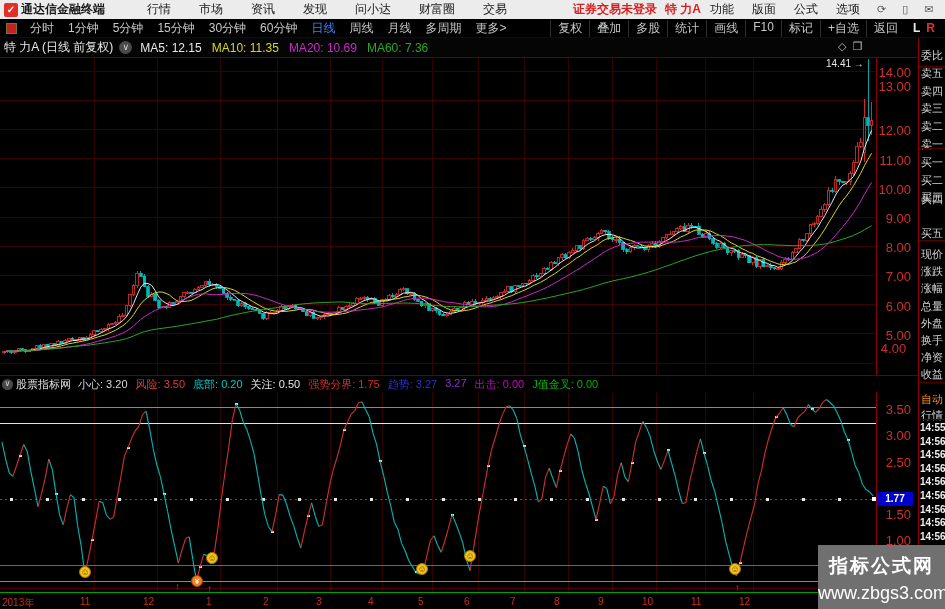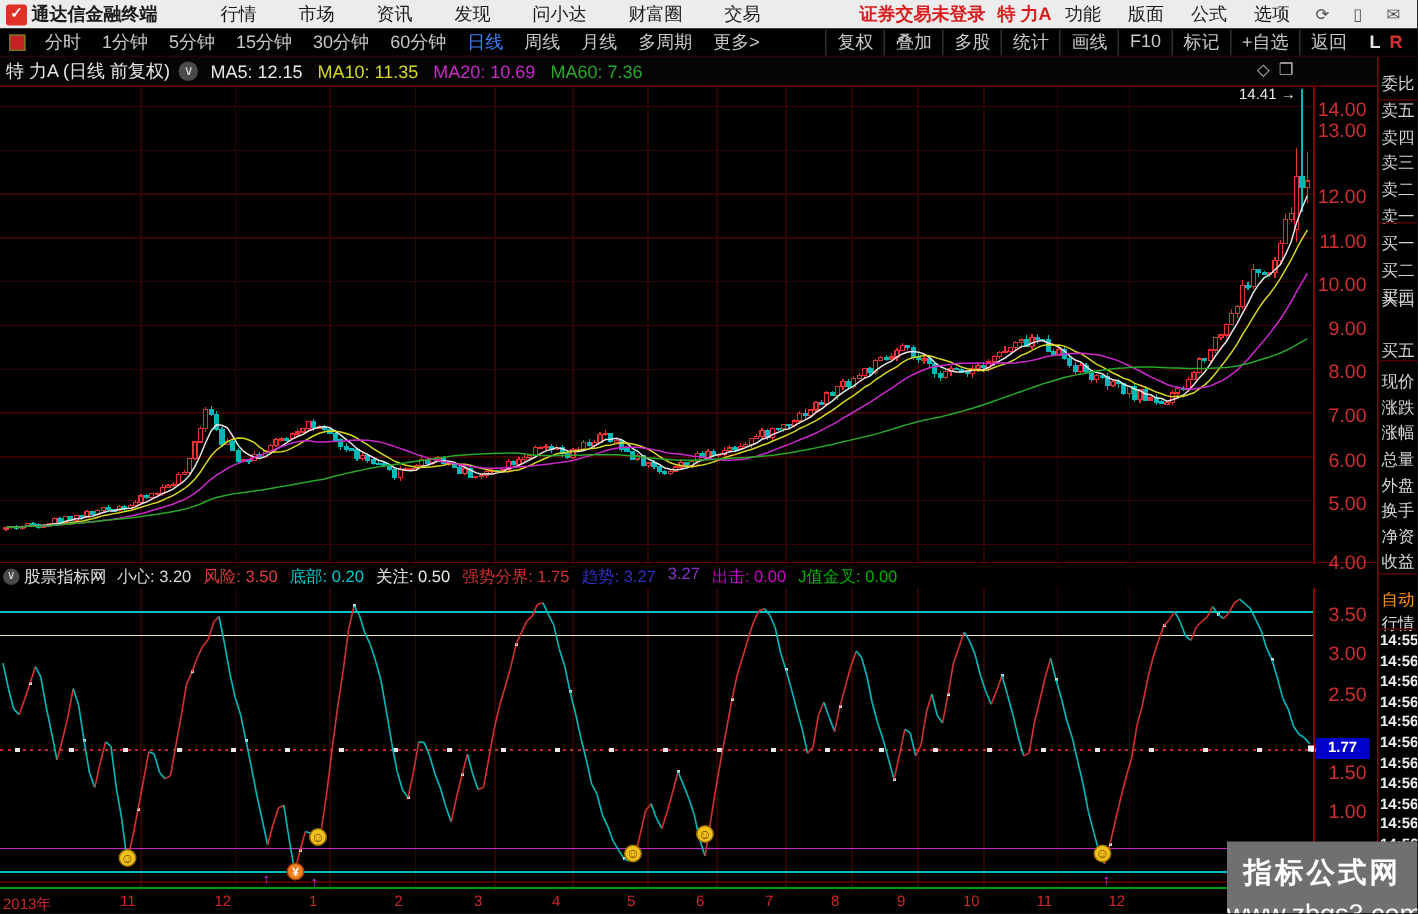--- a/index.html
+++ b/index.html
@@ -65,21 +65,21 @@
 
   
   .sidebar { position:absolute; left:918px; top:38px; width:27px; height:571px;
              border-left:1px solid #8a0000; background:#000; overflow:hidden; }
   .sidebar .slab { position:absolute; left:2px; font-size:11px; color:#d4d4d4; white-space:nowrap; }
   .sidebar .stab-auto { color:#ff9318; }
   .sidebar .stime { position:absolute; left:1px; font-size:10px; font-weight:bold; color:#efefef; white-space:nowrap;}
   .sidebar .sep { position:absolute; left:0; width:27px; height:1px; background:#550000; }
 
   
-  .watermark { position:absolute; right:0; bottom:0; width:127px; height:48px; background:#707070;
+  .watermark { position:absolute; right:0; bottom:0; width:127px; height:64px; background:#707070;
                color:#fff; z-index:60; text-align:center; padding-top:8px; }
   .watermark .w1 { font-size:19px; font-weight:bold; letter-spacing:2px; }
   .watermark .w2 { font-size:18px; margin-top:4px; }
 
   svg { display:block; shape-rendering:crispEdges; }
 </style>
 </head>
 <body>
 
 <div class="app">
@@ -1027,21 +1027,21 @@
   <div class="ylab" style="top: 7px;">14.00</div>
       <div class="ylab" style="top: 21px;">13.00</div>
       <div class="ylab" style="top: 65.4px;">12.00</div>
       <div class="ylab" style="top: 94.6px;">11.00</div>
       <div class="ylab" style="top: 123.8px;">10.00</div>
       <div class="ylab" style="top: 153px;">9.00</div>
       <div class="ylab" style="top: 182.2px;">8.00</div>
       <div class="ylab" style="top: 211.4px;">7.00</div>
       <div class="ylab" style="top: 240.6px;">6.00</div>
       <div class="ylab" style="top: 269.8px;">5.00</div>
-      <div class="ylab" style="top: 309px;">4.00</div>
+      <div class="ylab" style="top: 283px; text-align: center;">4.00</div>
       <div class="ylab" style="top: 343.9px;">3.50</div>
       <div class="ylab" style="top: 370.2px;">3.00</div>
       <div class="ylab" style="top: 396.5px;">2.50</div>
       <div class="ylab" style="top: 449.1px;">1.50</div>
       <div class="ylab" style="top: 475.4px;">1.00</div>
       <div class="smiley" style="left: 79px; top: 508px;">☺</div>
       <div class="smiley" style="left: 206px; top: 494px;">☺</div>
       <div class="smiley" style="left: 416px; top: 505px;">☺</div>
       <div class="smiley" style="left: 464px; top: 492px;">☺</div>
       <div class="smiley" style="left: 729px; top: 505px;">☺</div>

